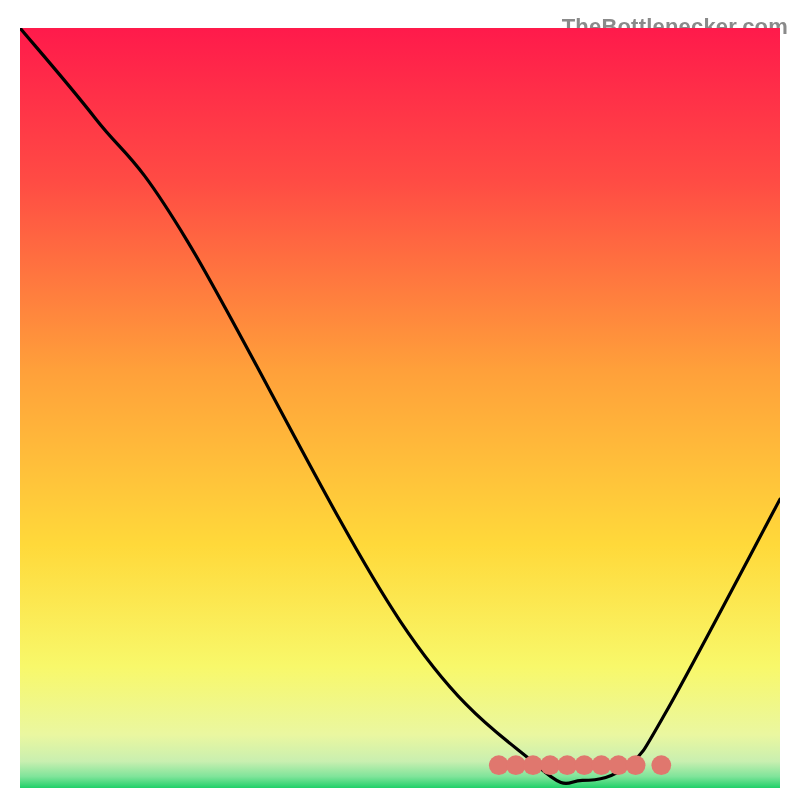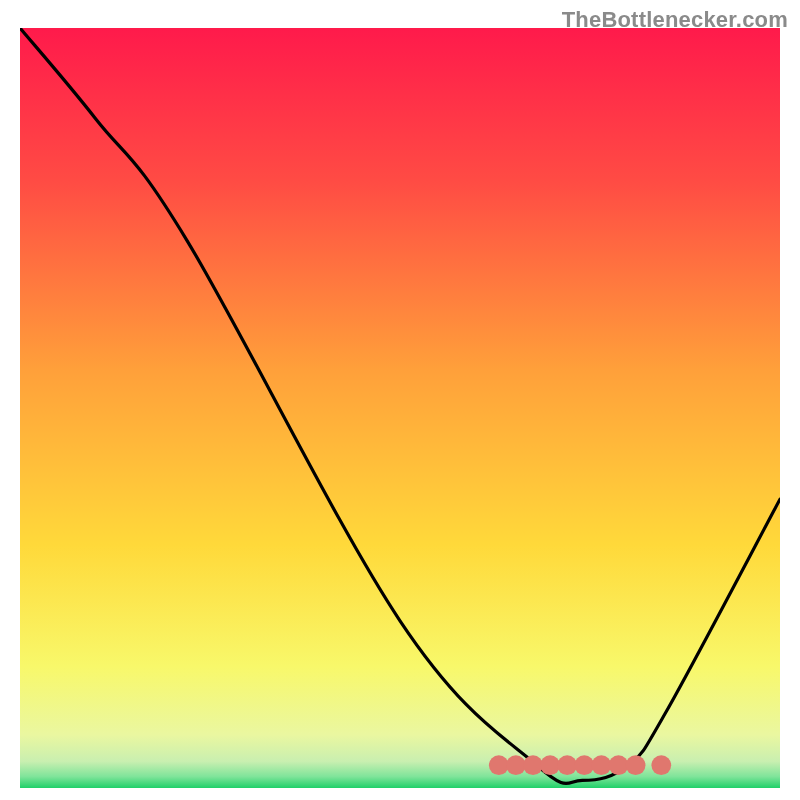--- a/index.html
+++ b/index.html
@@ -10,21 +10,21 @@
     background: #fff;
     font-family: Arial, Helvetica, sans-serif;
   }
   .wrap {
     position: relative;
     width: 800px;
     height: 800px;
   }
   .attribution {
     position: absolute;
-    top: 7px;
+    top: 14px;
     right: 12px;
     font-size: 22px;
     font-weight: 600;
     color: #8a8a8a;
     letter-spacing: 0.2px;
   }
   .plot {
     position: absolute;
     left: 20px;
     top: 28px;

